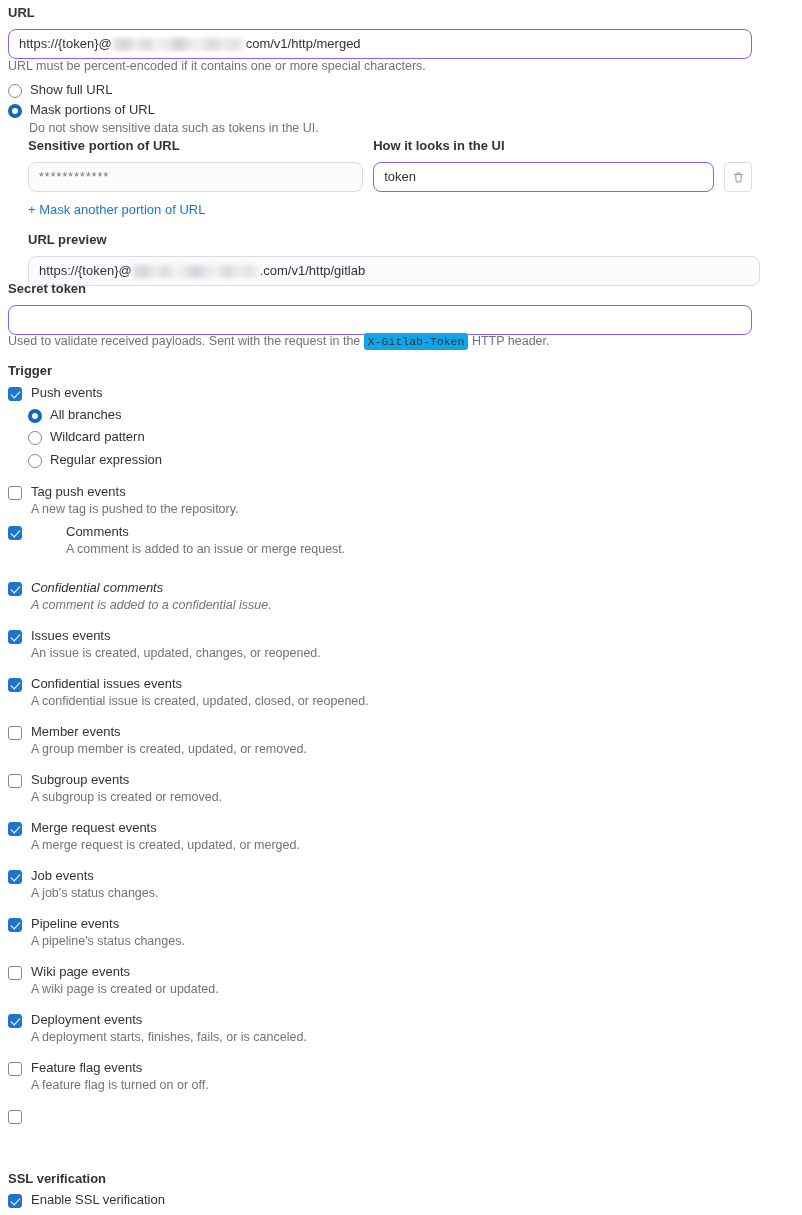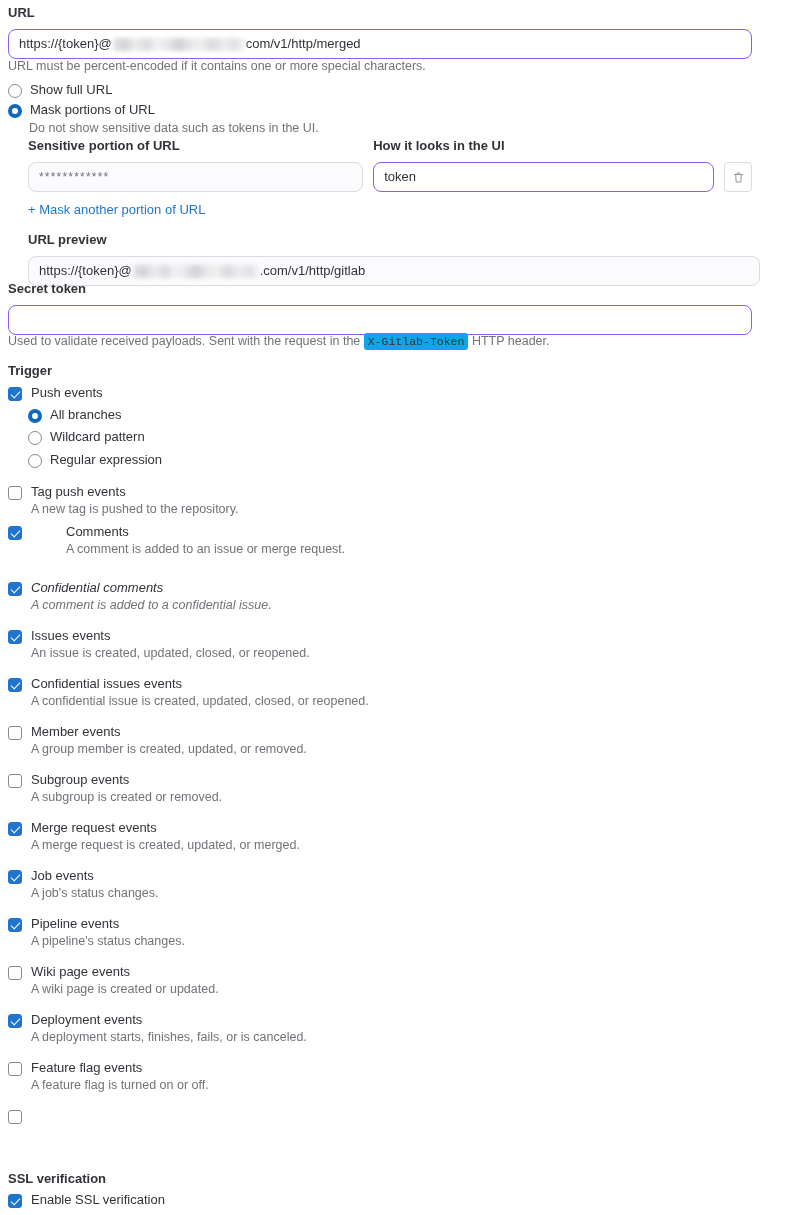--- a/index.html
+++ b/index.html
@@ -300,21 +300,21 @@
         <span class="checkbox checked"></span>
         <div>
           <div class="cb-title">Confidential comments</div>
           <div class="cb-desc">A comment is added to a confidential issue.</div>
         </div>
       </div>
       <div class="cb-row" style="position: absolute; left: 0px; top: 144px;">
         <span class="checkbox checked"></span>
         <div>
           <div class="cb-title">Issues events</div>
-          <div class="cb-desc">An issue is created, updated, closed, or reopened.</div>
+          <div class="cb-desc">An issue is created, updated, changes, or reopened.</div>
         </div>
       </div>
       <div class="cb-row" style="position: absolute; left: 0px; top: 192px;">
         <span class="checkbox checked"></span>
         <div>
           <div class="cb-title">Confidential issues events</div>
           <div class="cb-desc">A confidential issue is created, updated, closed, or reopened.</div>
         </div>
       </div>
       <div class="cb-row" style="position: absolute; left: 0px; top: 240px;">

